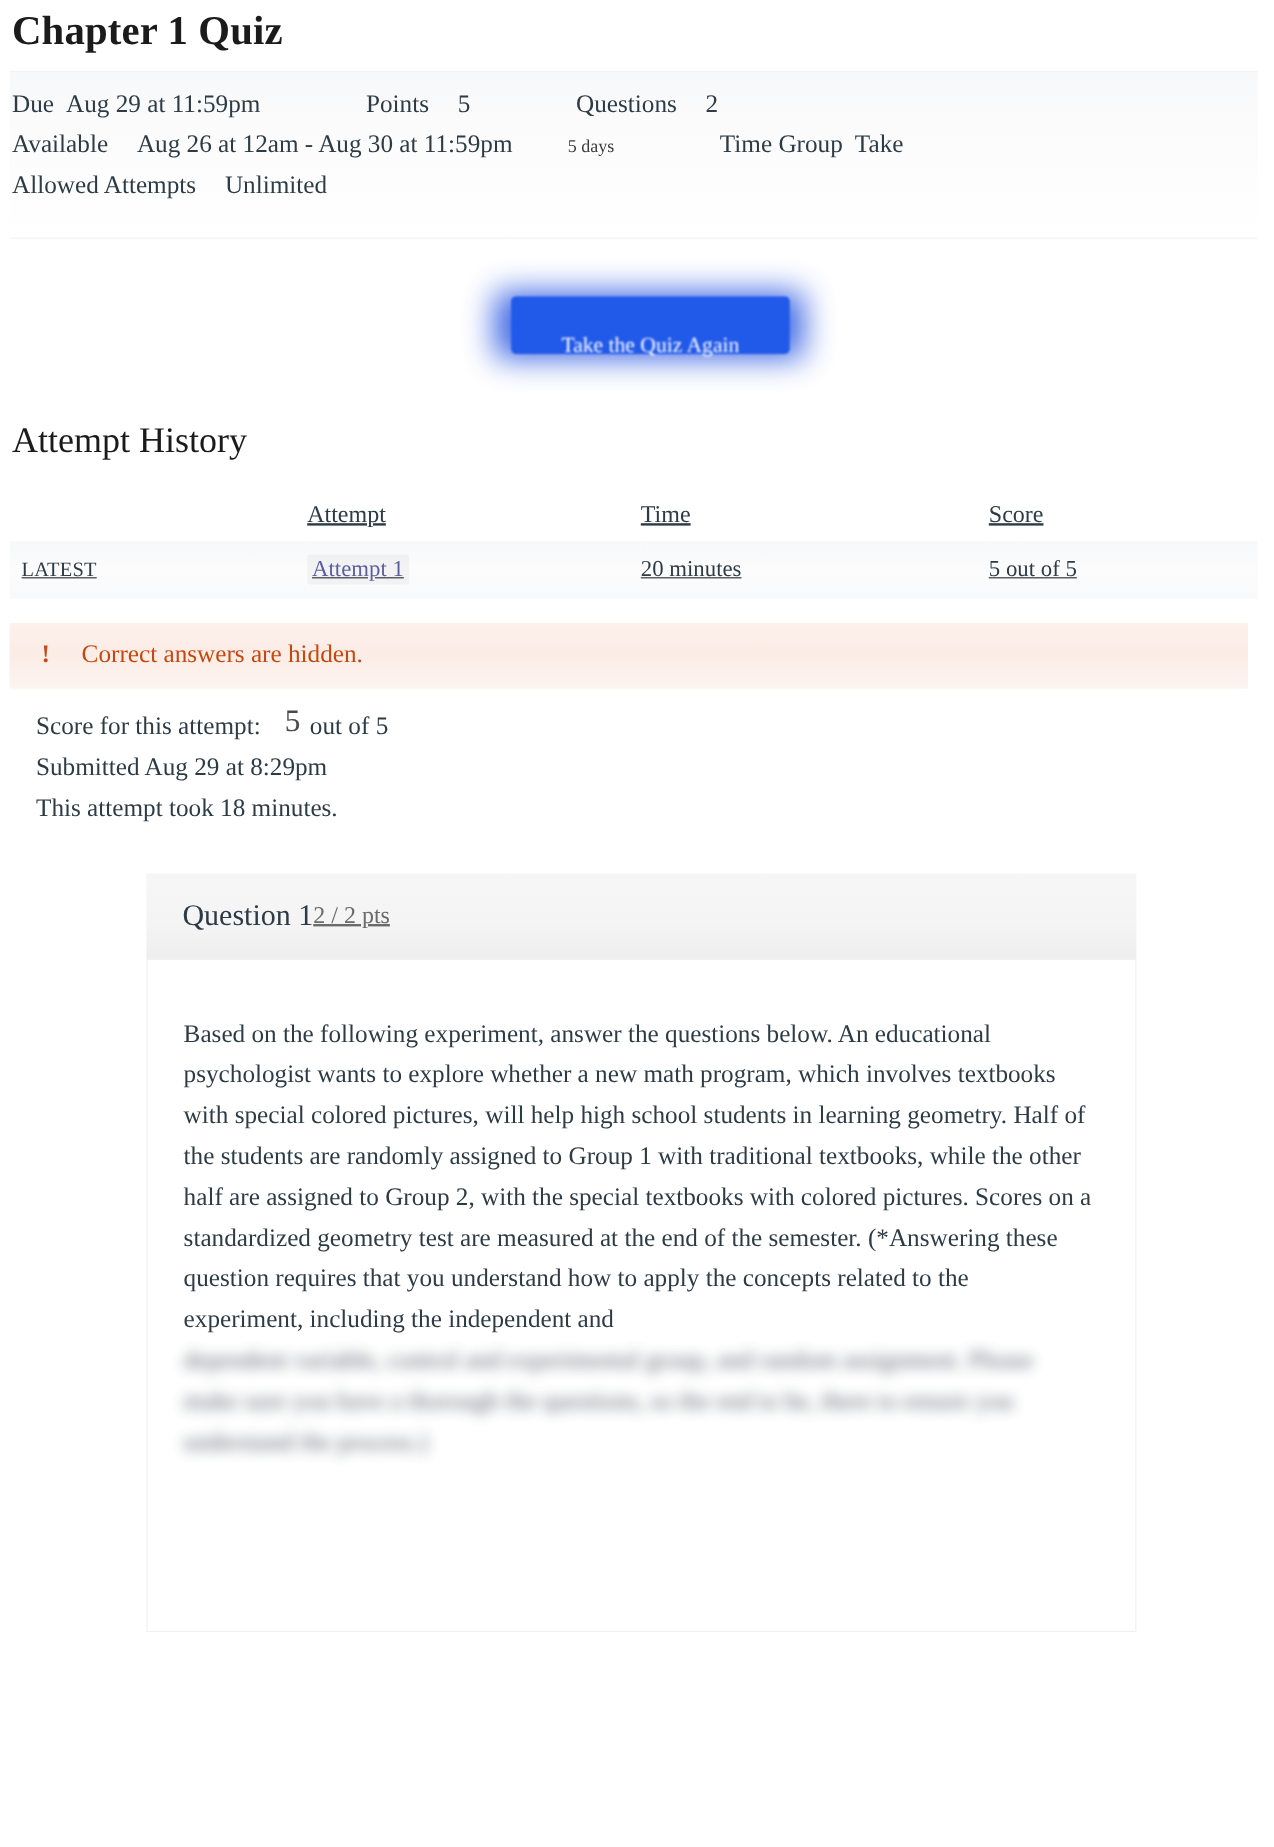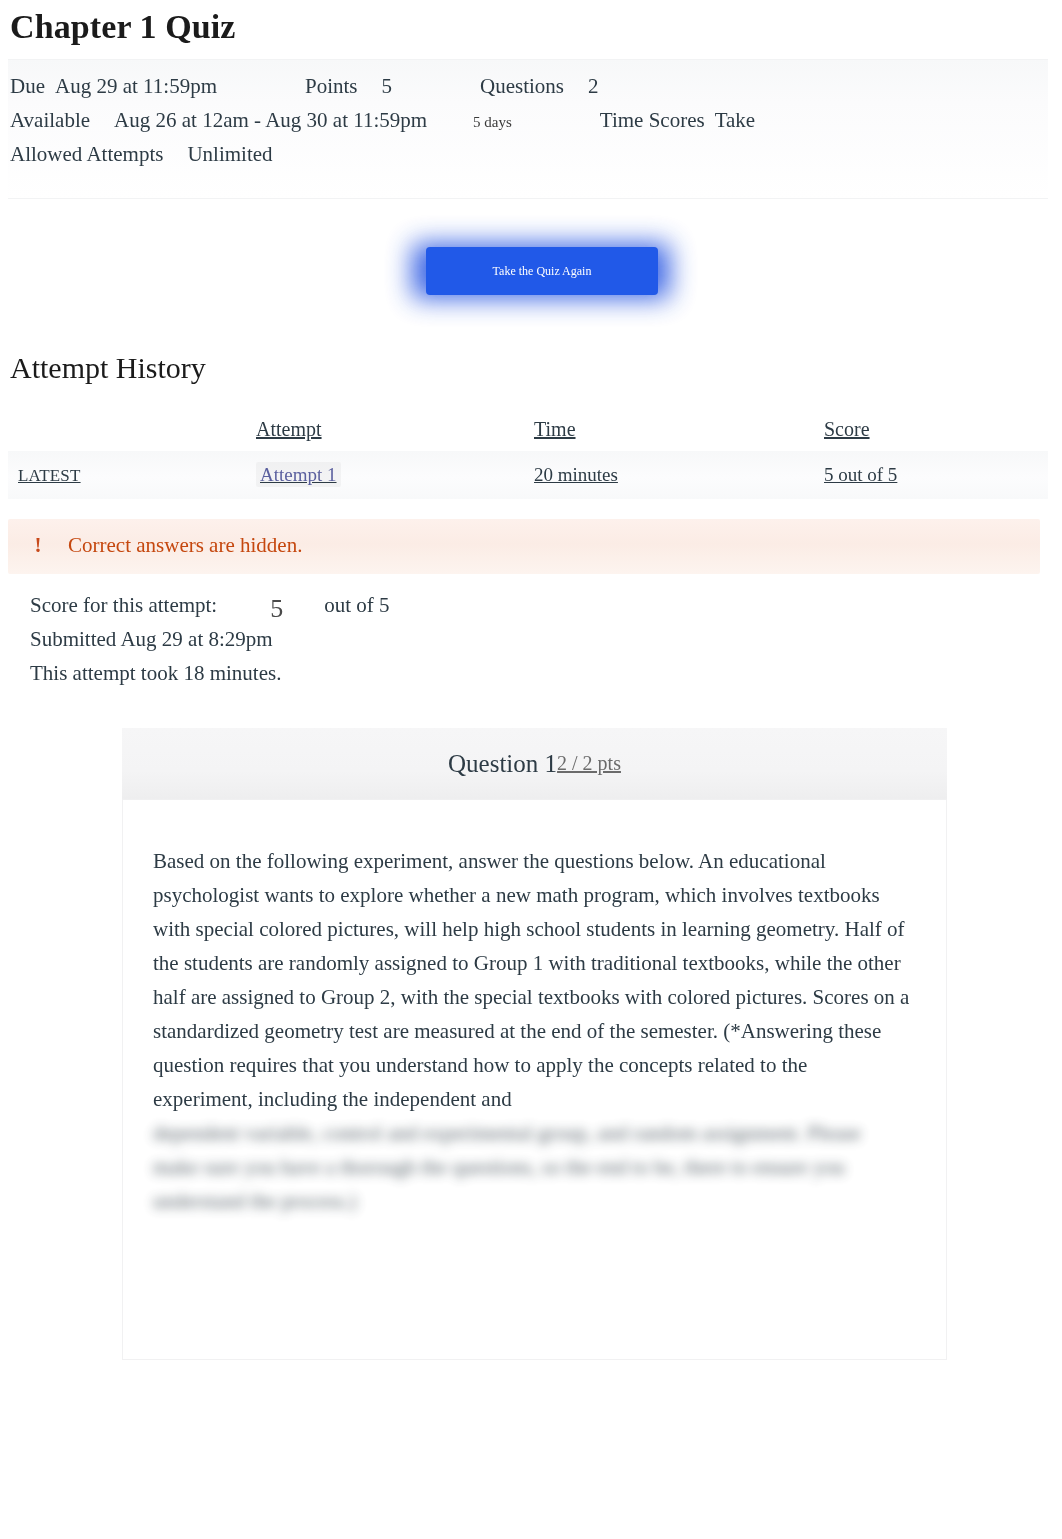--- a/index.html
+++ b/index.html
@@ -77,24 +77,24 @@
     position: absolute;
     left: 418px;
     top: 22px;
     width: 232px;
     height: 48px;
     border: none;
     border-radius: 4px;
     background: #2159e8;
     color: #ffffff;
     font-family: "Liberation Serif", "DejaVu Serif", serif;
-    font-size: 12px;
+    font-size: 18px;
     line-height: 48px;
     text-align: center;
-    padding: 0;
+    padding: 16px;
     cursor: pointer;
     filter: blur(0.7px);
   }
 
   
   .section-title {
     font-size: 30px;
     font-weight: 400;
     color: #1b1b1b;
     margin: 6px 0 0 0;
@@ -162,42 +162,42 @@
     font-size: 21px;
   }
 
   
   .attempt-summary {
     padding: 14px 0 0 22px;
     font-size: 21px;
     line-height: 1.62;
     color: #2d3b45;
   }
-  .score-line { display: flex; align-items: flex-end; gap: 33px; }
+  .score-line { display: flex; align-items: flex-start; }
   .score-big {
     font-size: 26px;
     color: #4a4a4a;
     padding: 0 8px 0 20px;
     line-height: 1;
   }
 
   
   .question-card {
     position: absolute;
     left: 122px;
     top: 728px;
     width: 825px;
     background: #ffffff;
   }
   .question-header {
     height: 72px;
     background: linear-gradient(to bottom, #f6f6f7 0%, #f4f4f5 60%, #eeeeef 100%);
     display: flex;
     align-items: center;
-    justify-content: center;
+    justify-content: flex-start;
     padding: 0 30px 0 30px;
     border-bottom: 1px solid #f0f0f1;
   }
   .question-title {
     font-size: 25px;
     color: #2d3b45;
   }
   .question-pts {
     font-size: 20px;
     color: #6b6b6b;
@@ -249,21 +249,21 @@
       <span class="meta-value">2</span>
     </div>
 
     <div class="meta-row">
       <span class="meta-label">Available</span>
       <span class="gap-md"></span>
       <span class="meta-value">Aug 26 at 12am - Aug 30 at 11:59pm</span>
       <span class="gap-xl"></span>
       <span class="meta-small">5 days</span>
       <span class="gap-lg"></span>
-      <span class="meta-label">Time Scores</span>
+      <span class="meta-label">Time Group</span>
       <span class="gap-sm"></span>
       <span class="meta-value">Take</span>
     </div>
 
     <div class="meta-row">
       <span class="meta-label">Allowed Attempts</span>
       <span class="gap-md"></span>
       <span class="meta-value">Unlimited</span>
     </div>
   </div>

